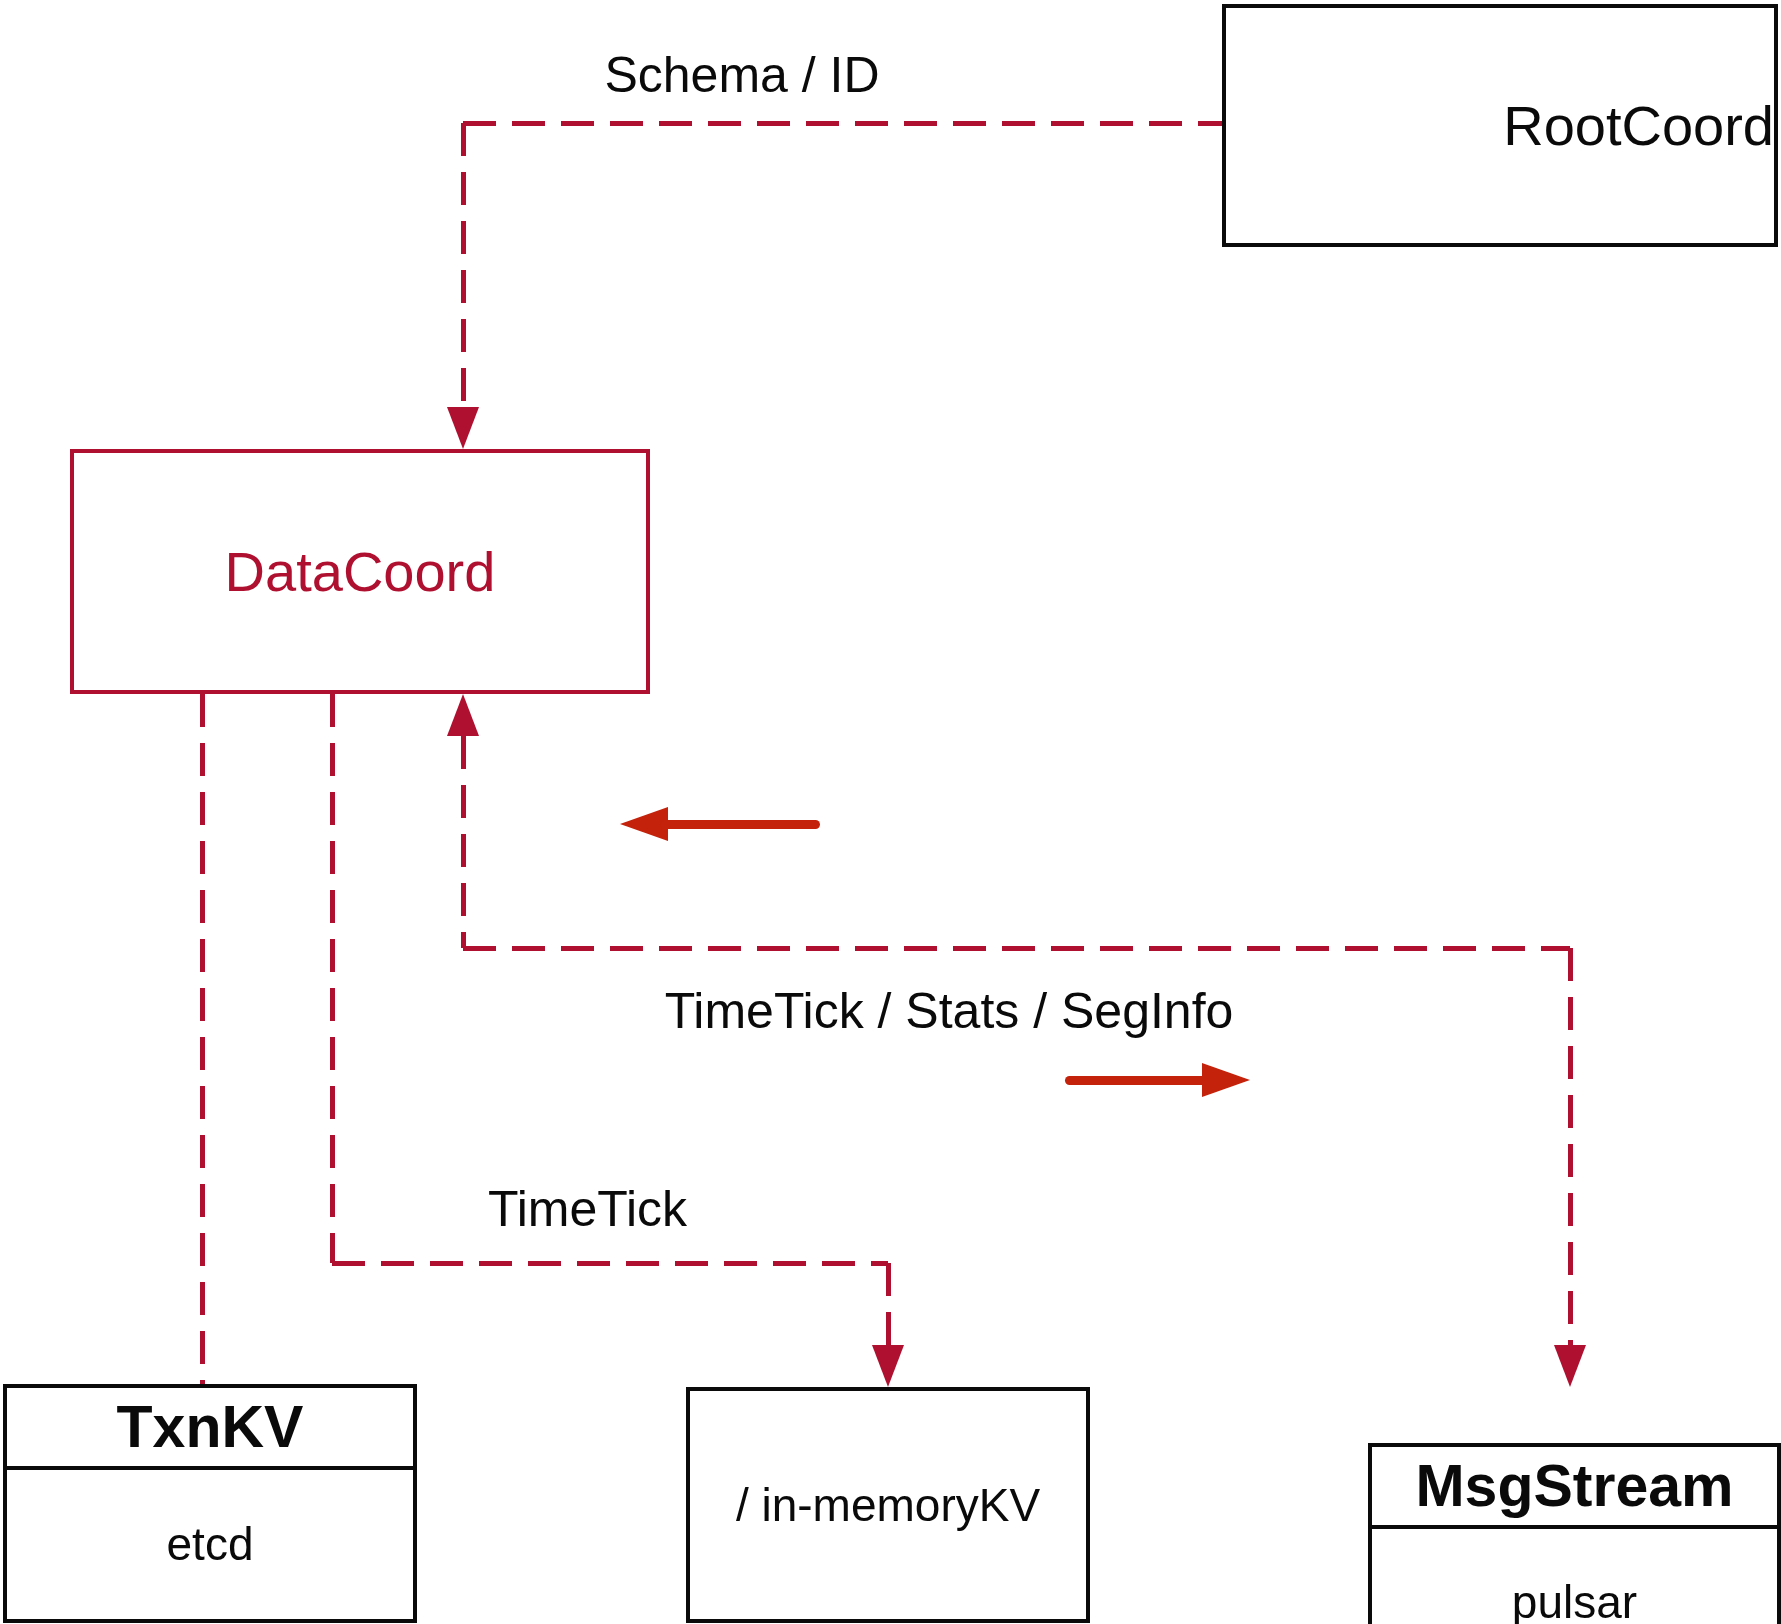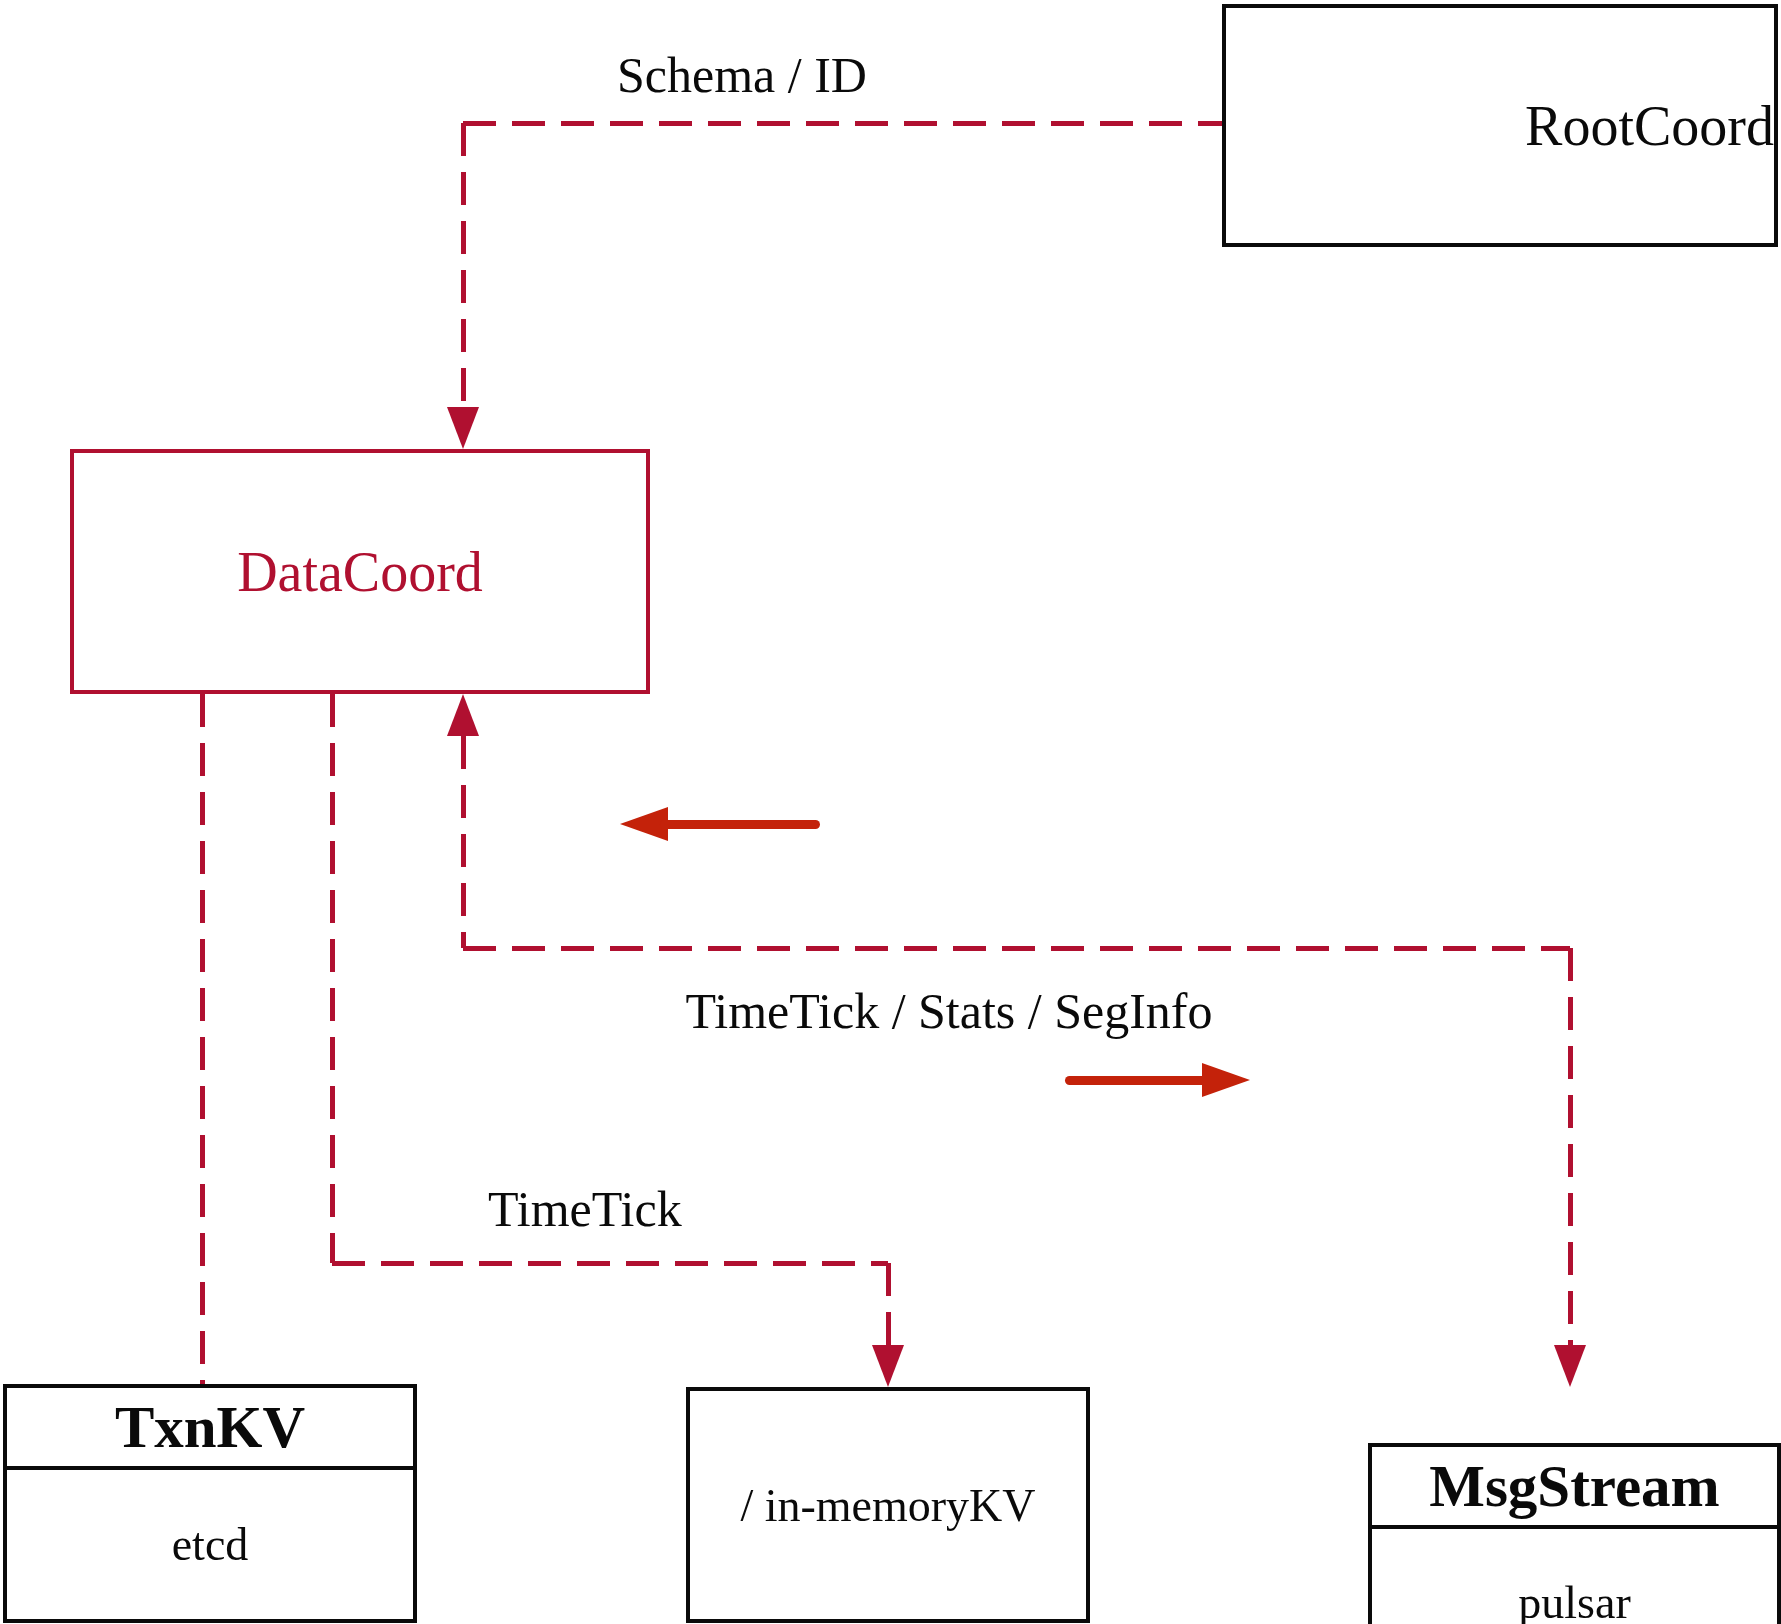--- a/index.html
+++ b/index.html
@@ -7,21 +7,21 @@
     --arrow-red:#c4220a;
     --ink:#0a0a0a;
     --bg:#ffffff;
   }
   *{box-sizing:border-box;}
   html,body{margin:0;padding:0;background:var(--bg);}
   #canvas{
     position:relative;
     width:1781px;height:1624px;
     background:var(--bg);
-    font-family:Liberation Serif, serif;
+    font-family:Liberation Sans, sans-serif;
     overflow:hidden;
   }
 
   
   .node{position:absolute;background:var(--bg);}
   .node-plain{
     border:4px solid var(--ink);
     display:flex;align-items:center;justify-content:flex-end;
     font-size:56px;color:var(--ink);
   }

